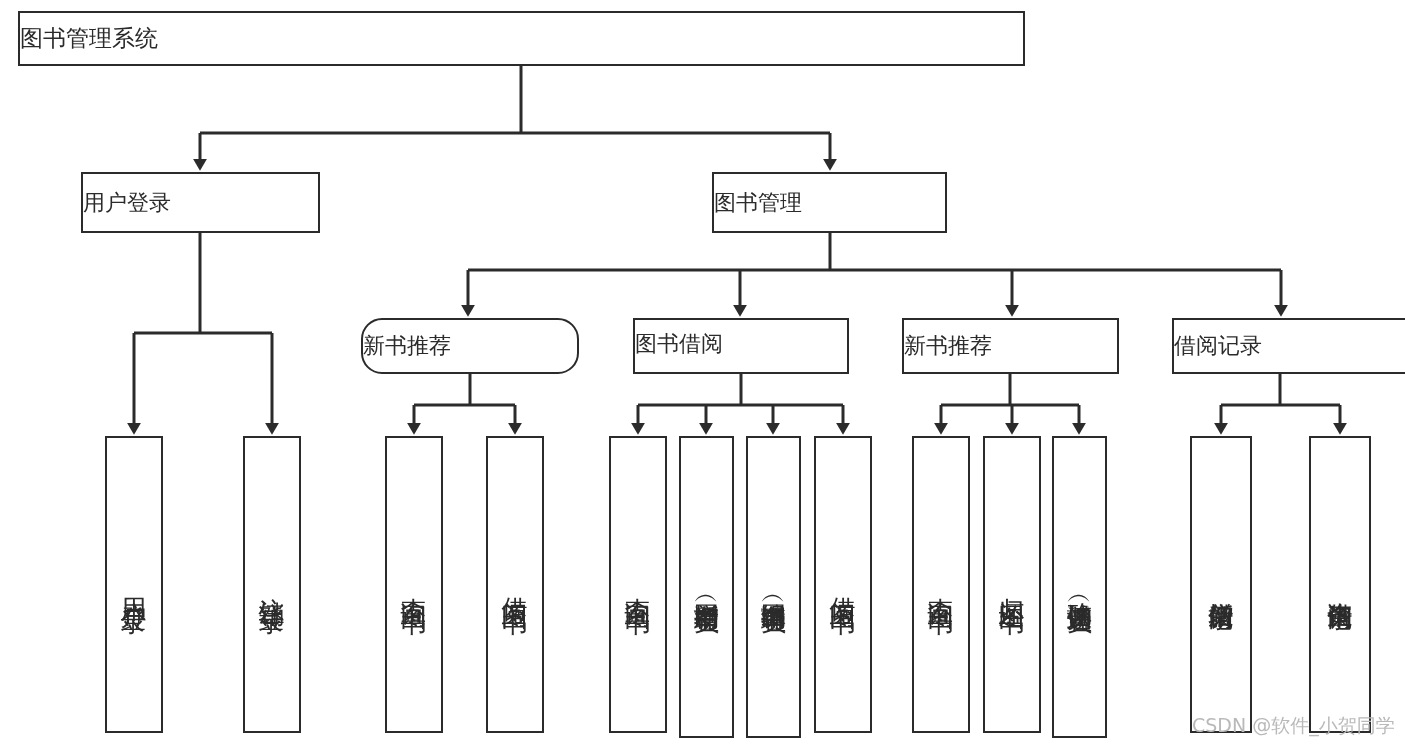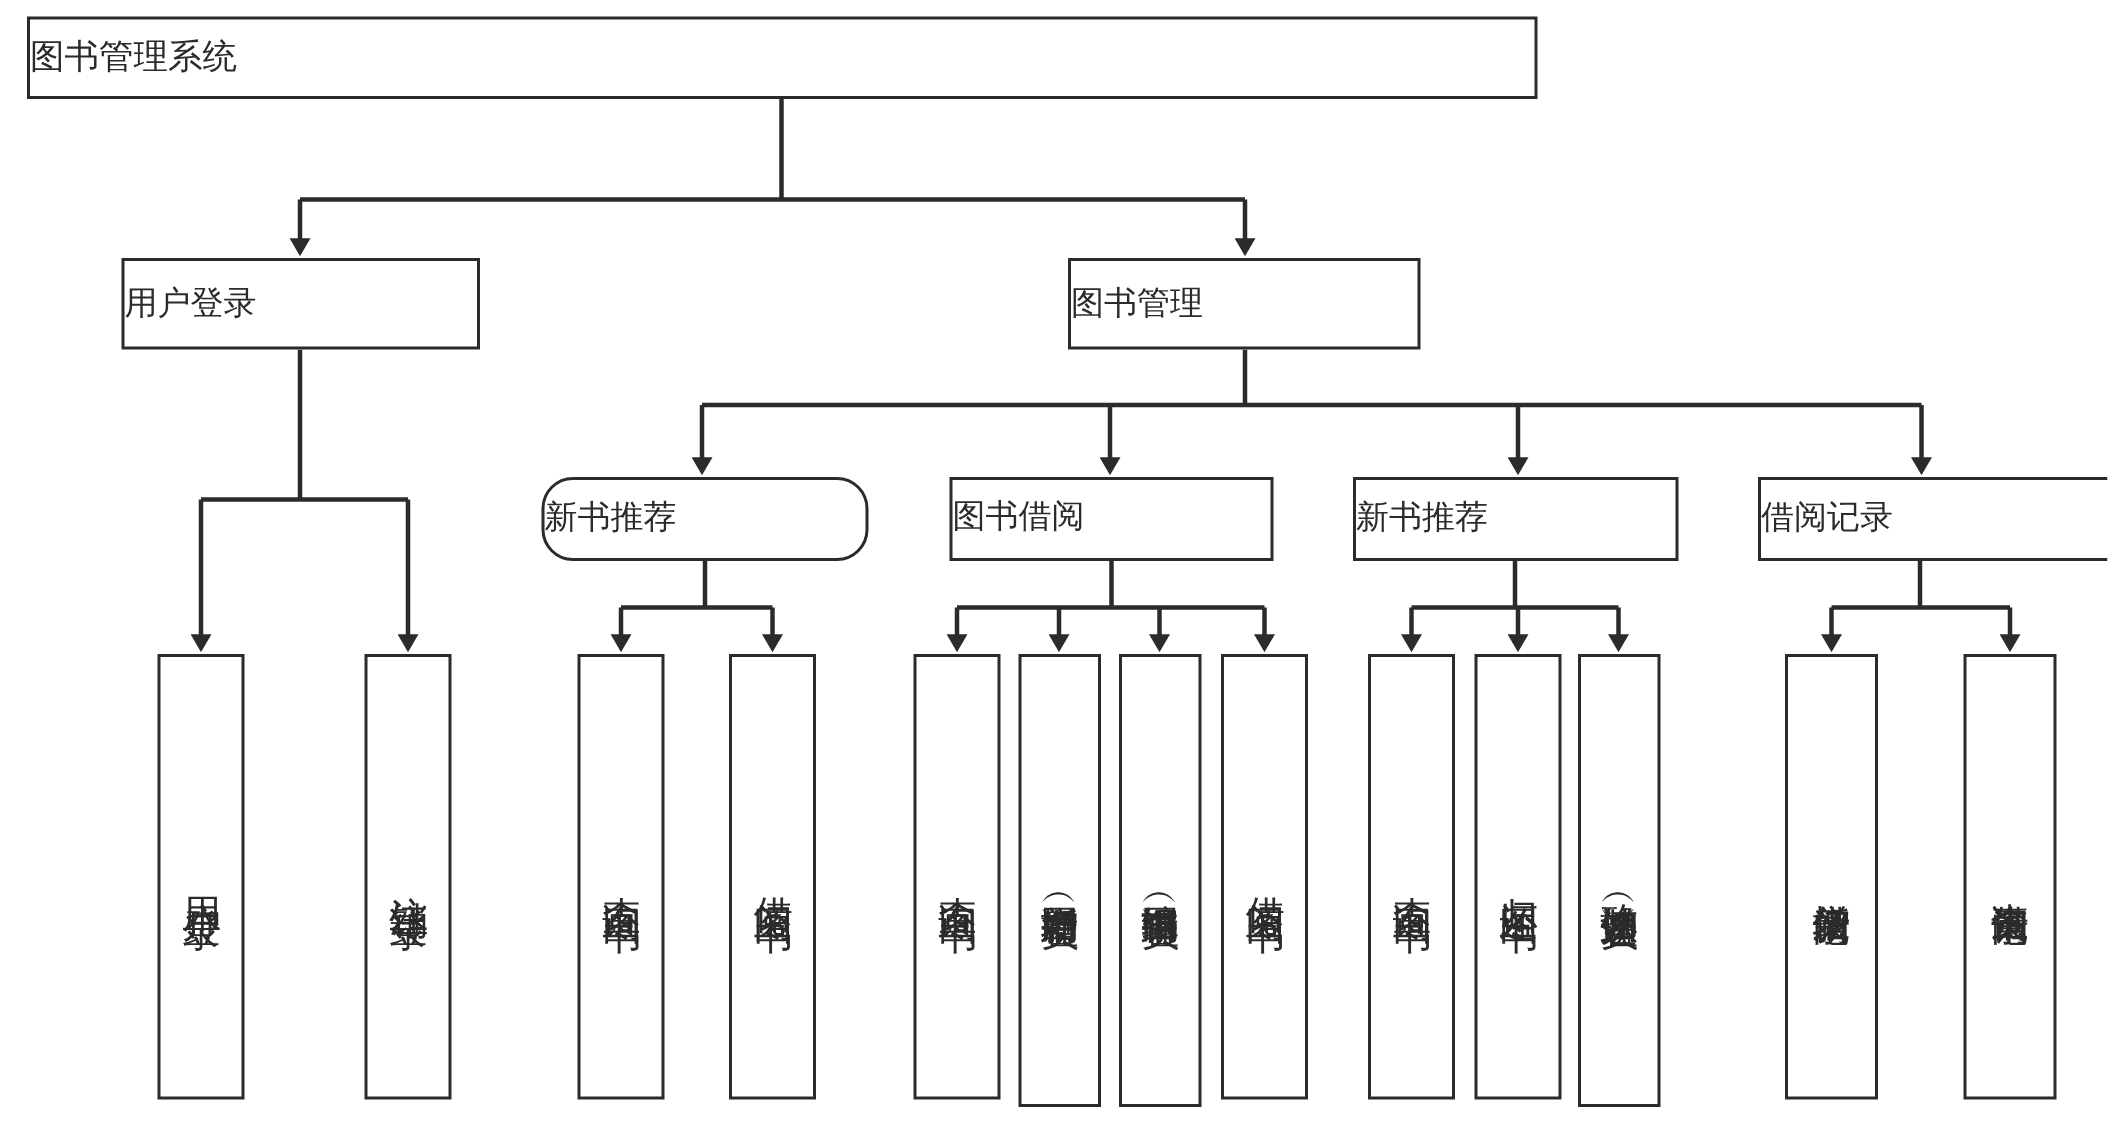--- a/index.html
+++ b/index.html
@@ -183,13 +183,14 @@
         <span class="label">确认归还（管理员）</span>
       </div>
       <div class="node leaf tight" style="left: 1190px; top: 436px; width: 62px; height: 297px;">
         <span class="label">新增借阅记录</span>
       </div>
       <div class="node leaf tight" style="left: 1309px; top: 436px; width: 62px; height: 297px;">
         <span class="label">查询借阅记录</span>
       </div>
     </div>
 
+  <div id="watermark" style="left: 1192px; top: 713px;">CSDN @软件_小贺同学</div>
 </div>
 
 </body></html>

